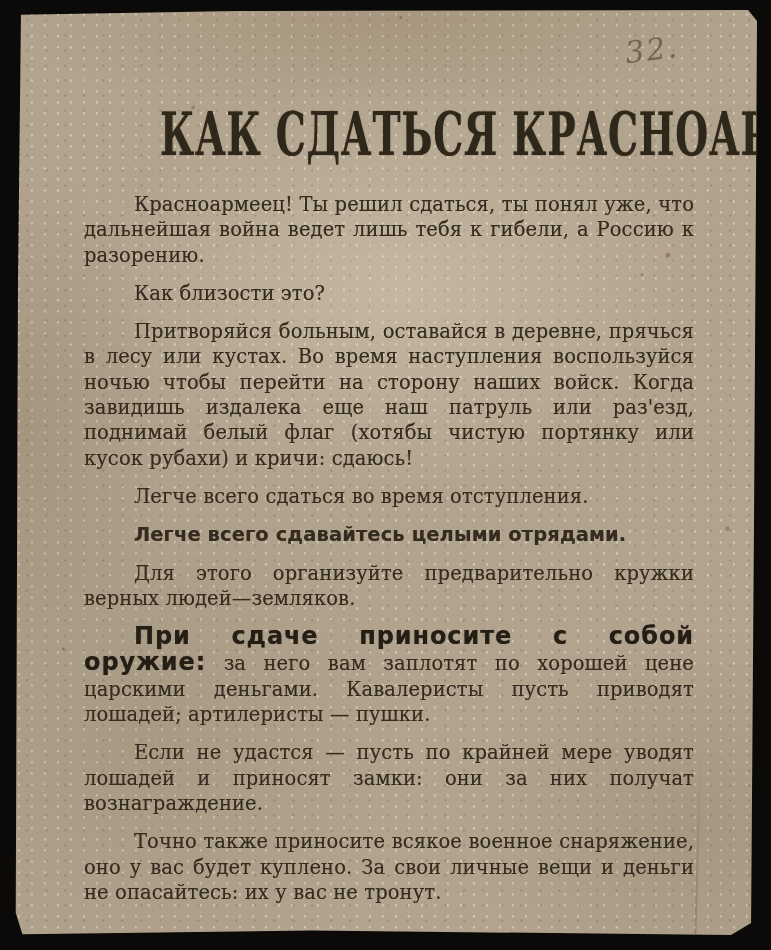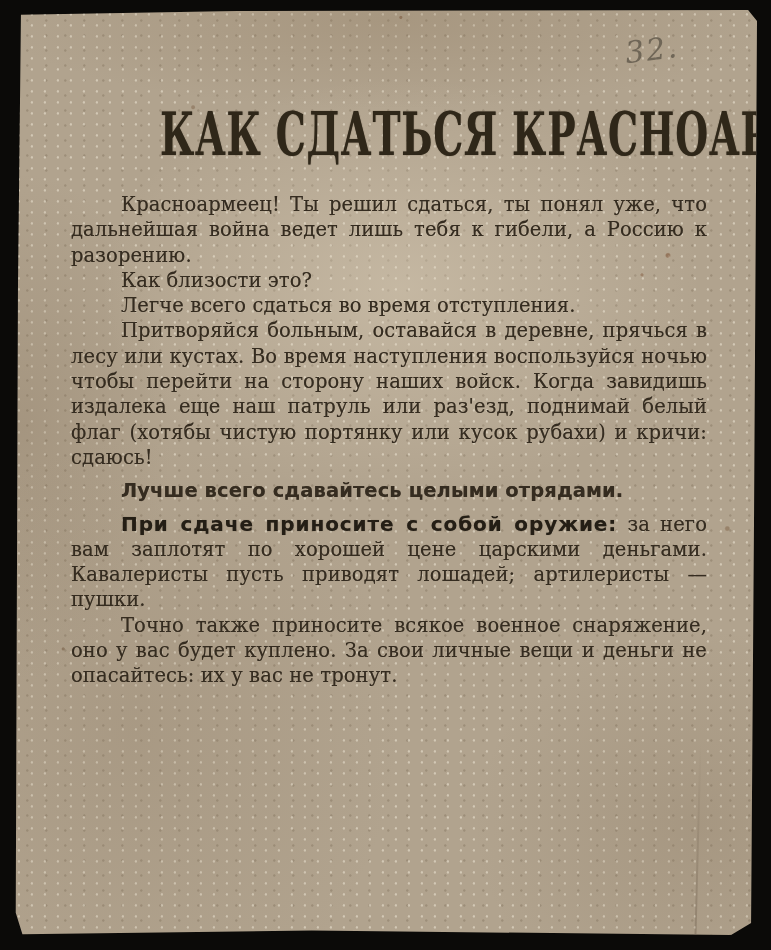--- a/index.html
+++ b/index.html
@@ -77,34 +77,34 @@
   }
   .title-inner {
     display: inline-block;
     font-size: 46px;
     letter-spacing: 1px;
     transform: scale(0.82, 1.3);
     transform-origin: 50% 55%;
     text-shadow: 0 0 1px rgba(47,39,25,0.65);
   }
   .content p {
-    margin: 0;
+    margin: 13px;
     font-size: 19.5px;
     line-height: 25.3px;
     color: #352c20;
     text-align: justify;
     text-indent: 50px;
     letter-spacing: 0.1px;
     text-shadow: 0 0 0.6px rgba(53,44,32,0.5);
   }
   .sans-bold {
     font-family: "DejaVu Sans", sans-serif;
     font-weight: bold;
     color: #241e15;
-    font-size: 20px;
+    font-size: 24px;
     letter-spacing: 0.9px;
     text-shadow: 0 0 0.8px rgba(36,30,21,0.55);
   }
   p.standalone-bold { margin-top: 8px; margin-bottom: 3px; }
   p.lead-para { margin-top: 8px; }
 </style>
 </head>
 <body>
 
 <div class="stage">
@@ -113,30 +113,32 @@
     <div class="pencil-number">32.</div>
 
     <div class="content">
 
       <h1 class="title"><span class="title-inner">КАК СДАТЬСЯ КРАСНОАРМЕЙЦУ?</span></h1>
 
       <p>Красноармеец! Ты решил сдаться, ты понял уже, что дальнейшая война ведет лишь тебя к гибели, а Россию к разорению.</p>
 
       <p>Как близости это?</p>
 
+      <p>Притворяйся больным, оставайся в деревне, прячься в лесу или кустах. Во время наступления воспользуйся ночью чтобы перейти на сторону наших войск. Когда завидишь издалека еще наш патруль или раз'езд, поднимай белый флаг (хотябы чистую портянку или кусок рубахи) и кричи: сдаюсь!</p>
+
       <p>Легче всего сдаться во время отступления.</p>
 
-      <p>Притворяйся больным, оставайся в деревне, прячься в лесу или кустах. Во время наступления воспользуйся ночью чтобы перейти на сторону наших войск. Когда завидишь издалека еще наш патруль или раз'езд, поднимай белый флаг (хотябы чистую портянку или кусок рубахи) и кричи: сдаюсь!</p>
+      <p class="sans-bold standalone-bold">Легче всего сдавайтесь целыми отрядами.</p>
 
-      <p class="sans-bold standalone-bold">Лучше всего сдавайтесь целыми отрядами.</p>
-
+      <p>Для этого организуйте предварительно кружки верных людей—земляков.</p>
 
 
       <p class="lead-para"><span class="sans-bold">При сдаче приносите с собой оружие:</span> <span>за него вам заплотят по хорошей цене царскими деньгами. Кавалеристы пусть приводят лошадей; артилеристы — пушки.</span></p>
 
+      <p>Если не удастся — пусть по крайней мере уводят лошадей и приносят замки: они за них получат вознаграждение.</p>
 
       <p>Точно также приносите всякое военное снаряжение, оно у вас будет куплено. За свои личные вещи и деньги не опасайтесь: их у вас не тронут.</p>
 
     </div>
 
     <div class="crease"></div>
   </div>
 </div>
 
 </body></html>

